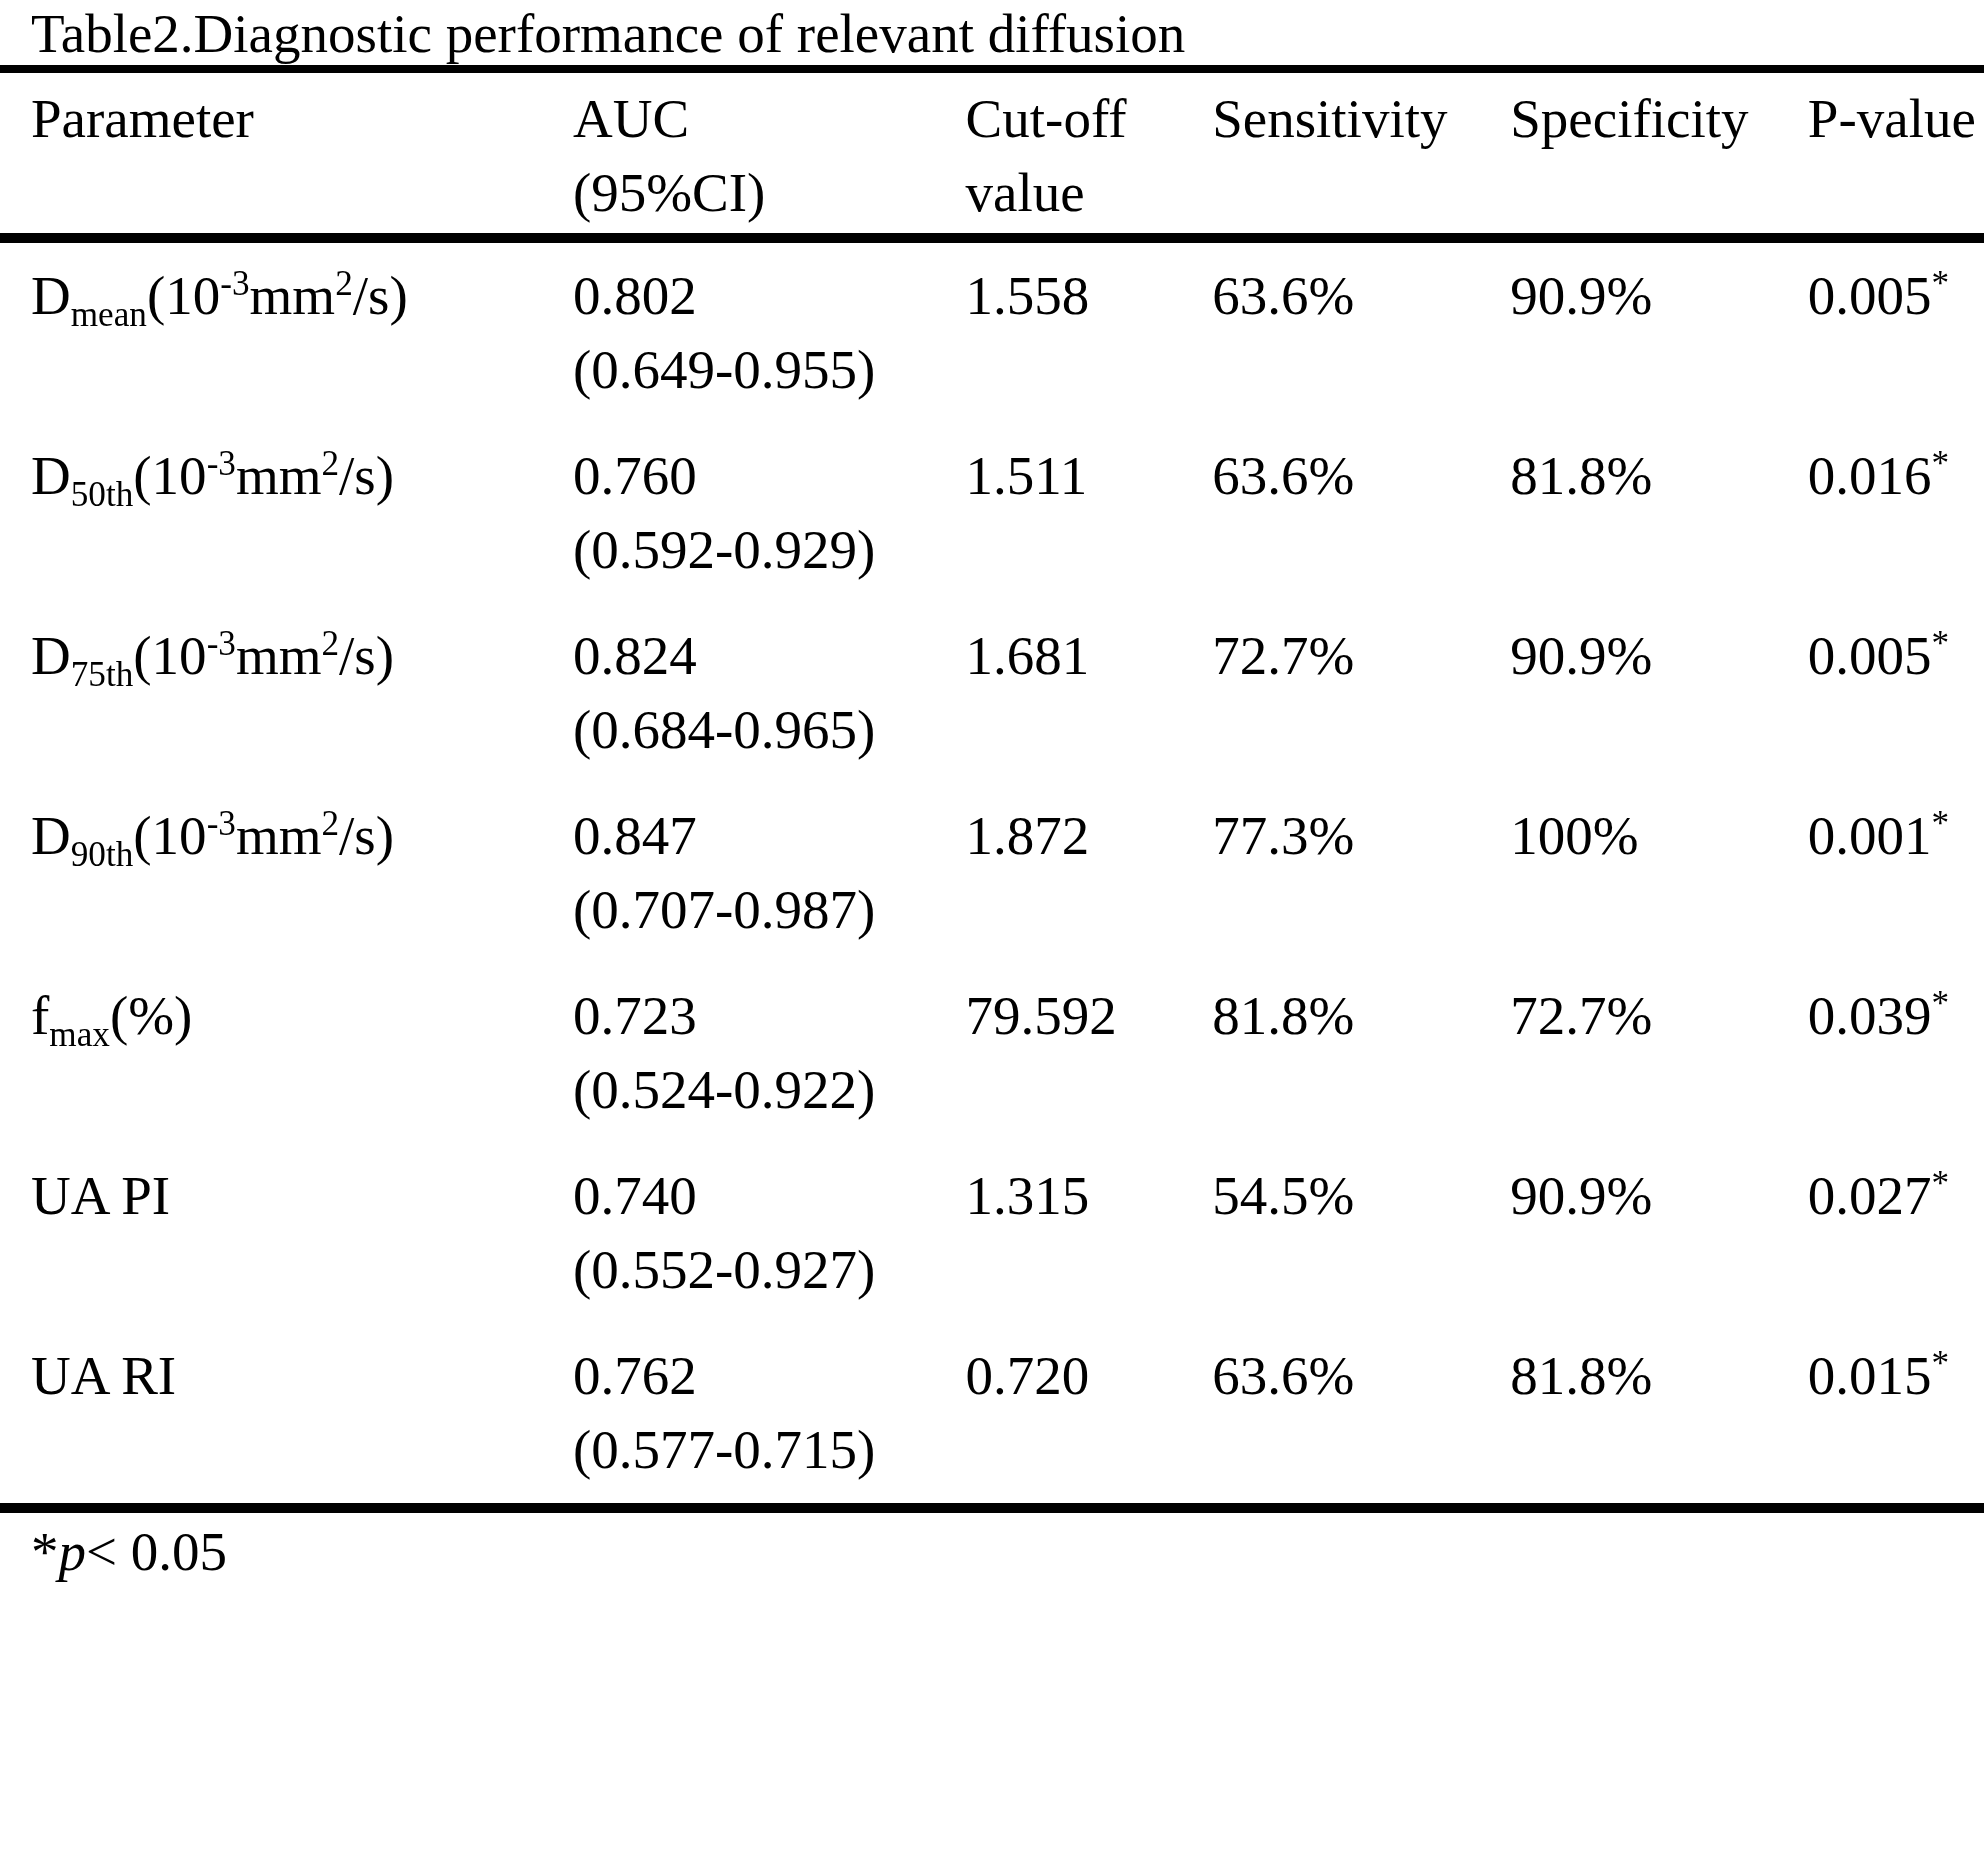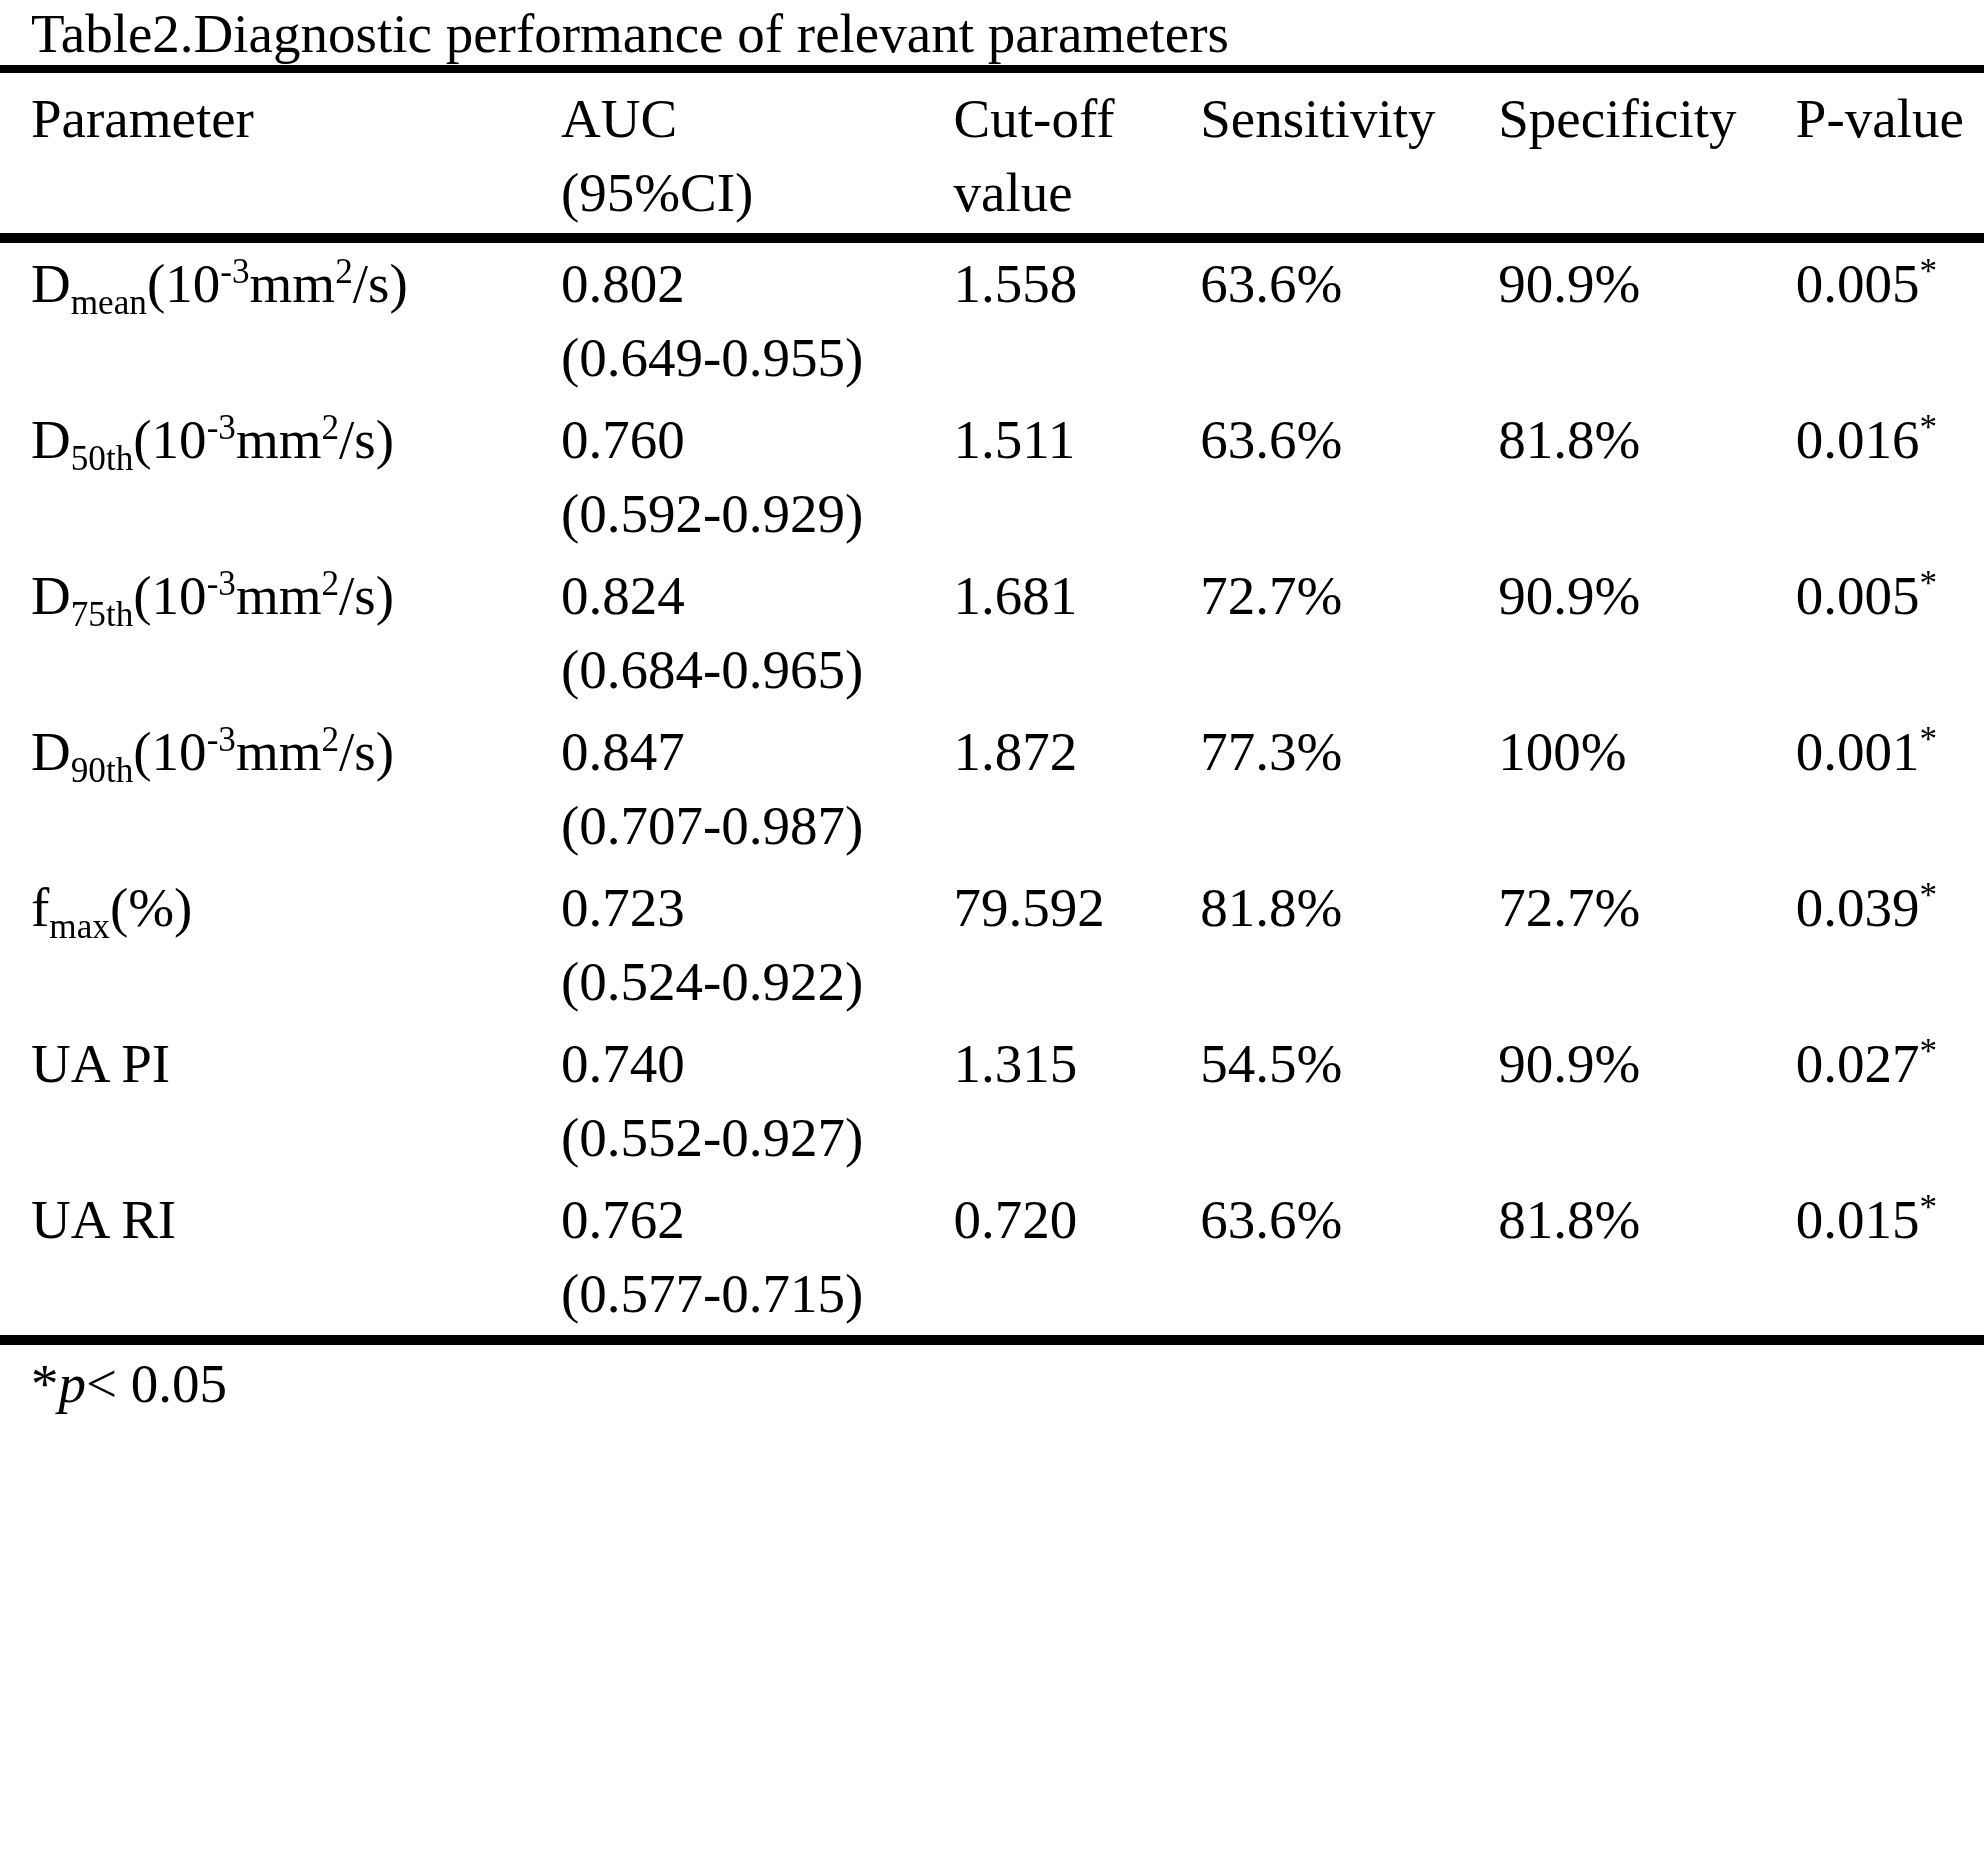--- a/index.html
+++ b/index.html
@@ -24,42 +24,42 @@
     width: 100%;
     border-collapse: collapse;
     table-layout: fixed;
     border-bottom: 10.2px solid #000;
   }
   thead tr { border-bottom: 10.2px solid #000; }
   th, td {
     font-weight: normal;
     text-align: left;
     vertical-align: top;
-    padding: 4px;
+    padding: 16px;
     line-height: 74px;
     white-space: nowrap;
     overflow: visible;
   }
   th { padding-top: 9px; padding-bottom: 3.4px; }
   tbody td { height: 148px; }
   th:first-child, td:first-child { padding-left: 31px; }
   sub, sup { font-size: 64%; line-height: 0; }
   .footer {
     padding: 3.4px 8px 0 31px;
     line-height: 69px;
   }
   .abbr.j { text-align: justify; text-align-last: justify; }
   .pnote i { font-style: italic; }
 </style>
 </head>
 <body>
 
 <div class="page">
 
-  <div class="title">Table2.Diagnostic performance of relevant parameters</div>
+  <div class="title">Table2.Diagnostic performance of relevant diffusion</div>
 
   <table class="main">
     <colgroup>
       <col style="width:28.06%">
       <col style="width:19.78%">
       <col style="width:12.42%">
       <col style="width:15.02%">
       <col style="width:14.99%">
       <col style="width:9.73%">
     </colgroup>

